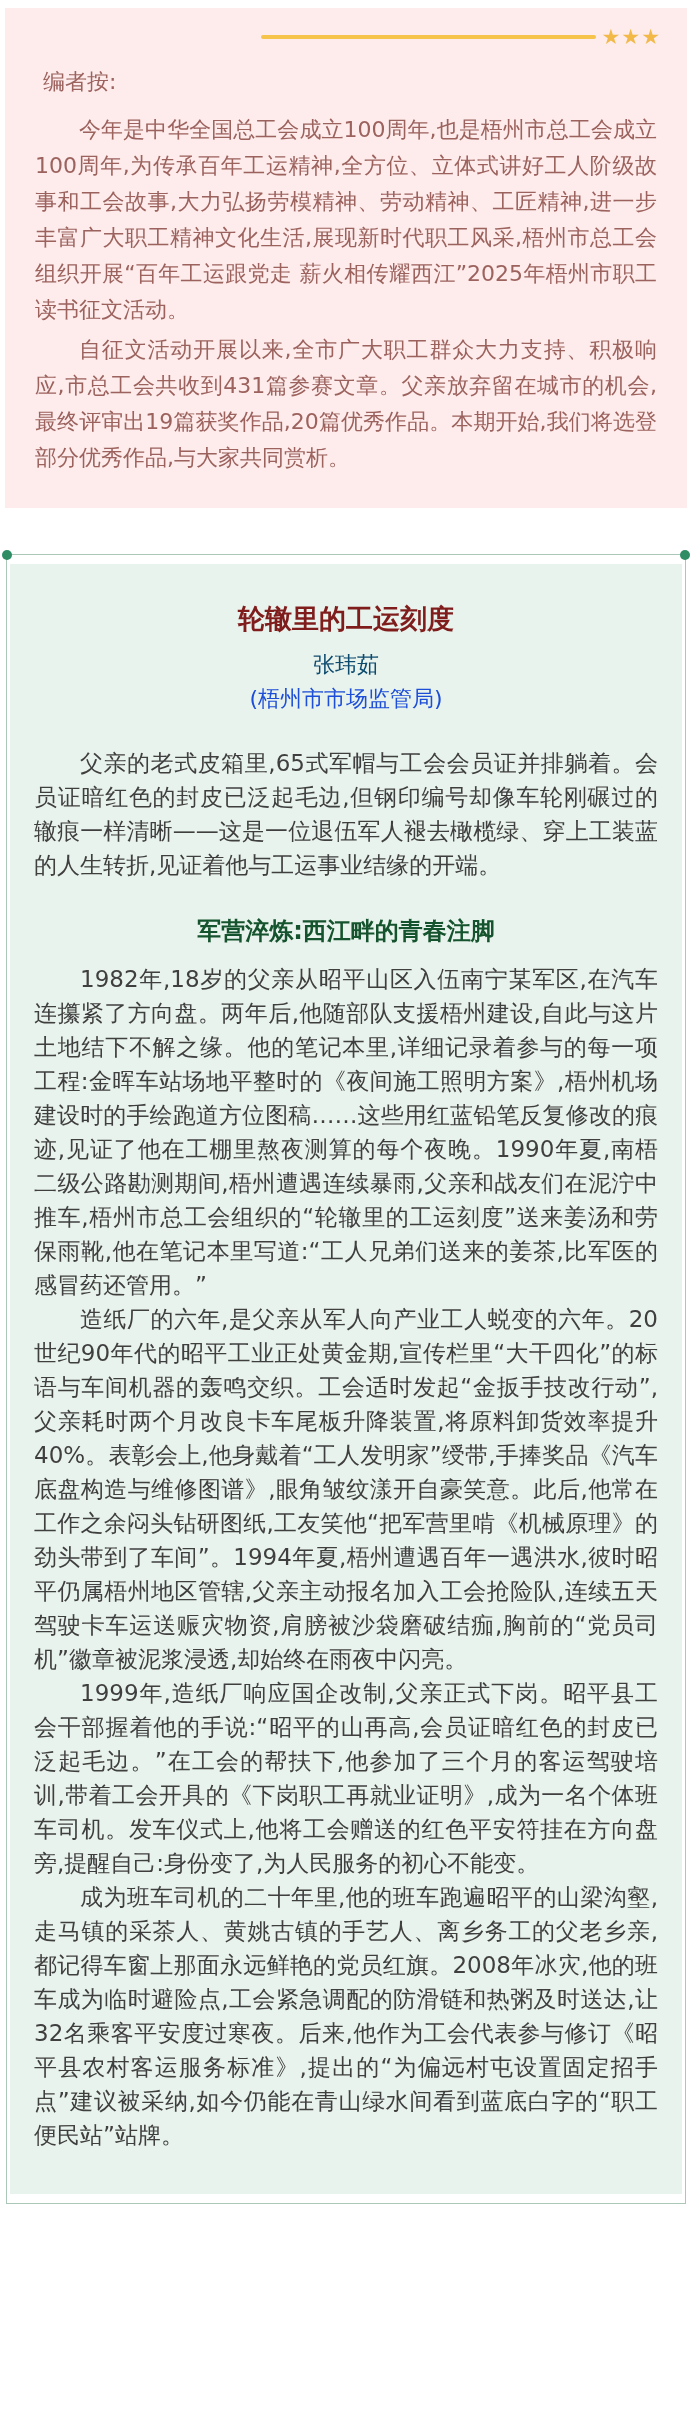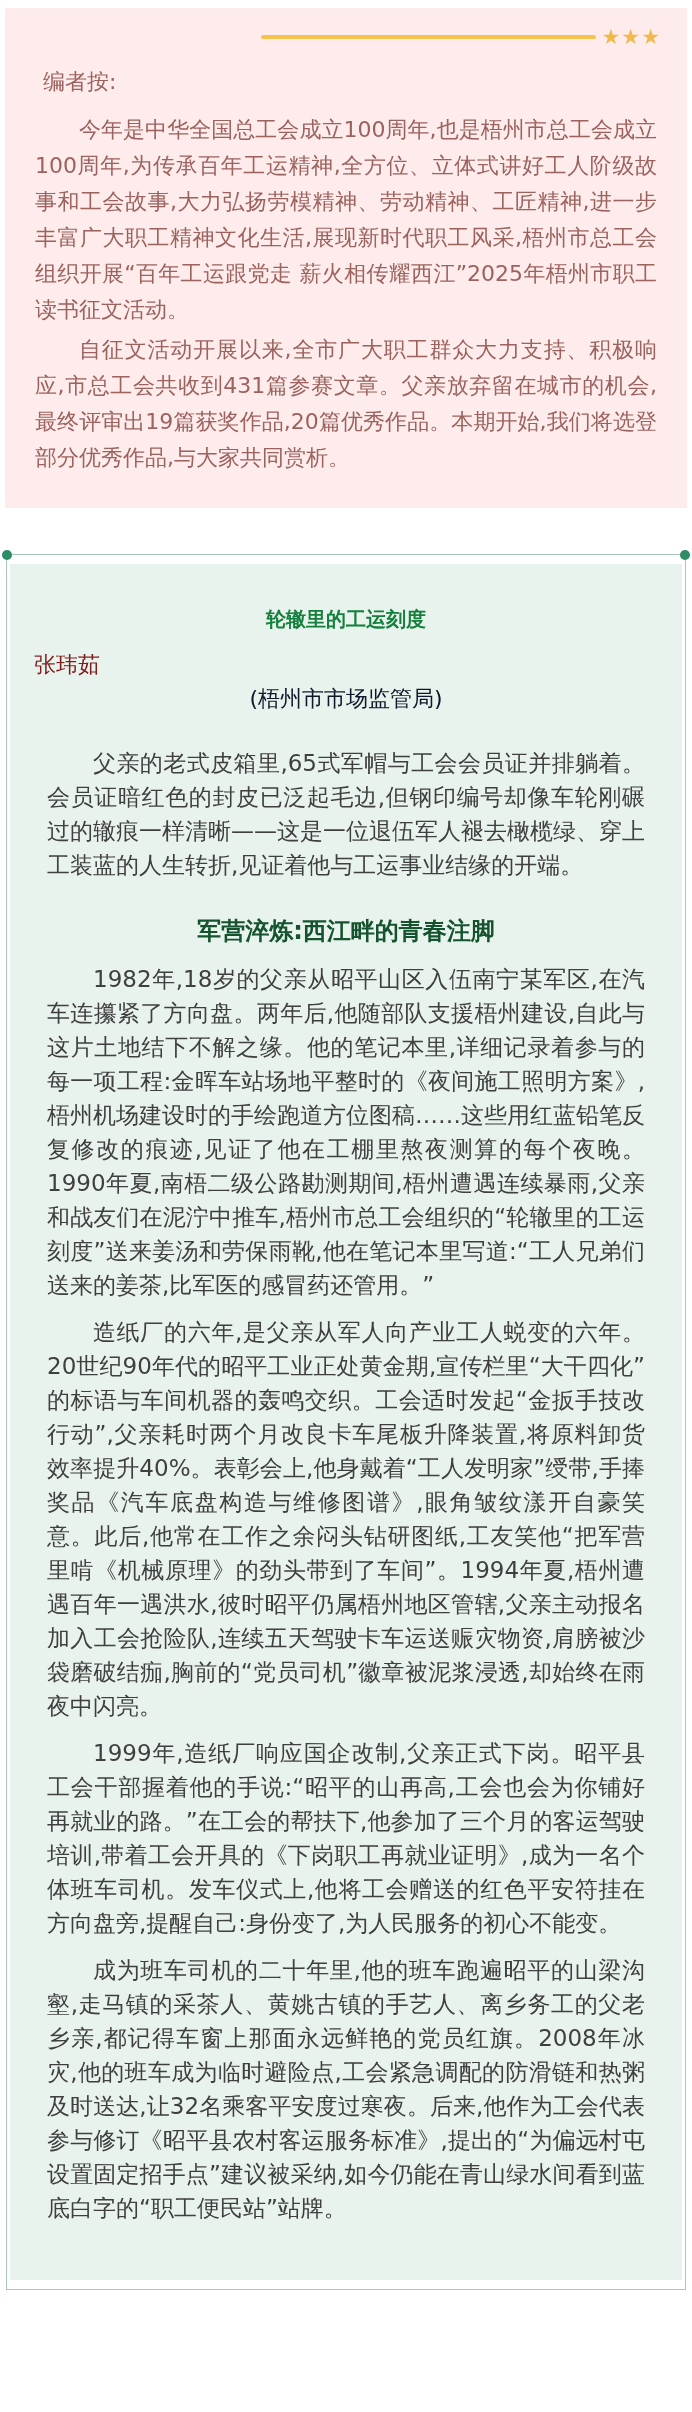--- a/index.html
+++ b/index.html
@@ -68,40 +68,40 @@
     background:#e9f3ed;
     box-sizing:border-box;
     padding:36px 24px 42px 24px;
     color:#3f3f3f;
     font-size:23px;
     line-height:34px;
   }
   .article-title{
     margin:0 0 10px 0;
     text-align:center;
-    font-size:20px;
+    font-size:27px;
     line-height:38px;
     font-weight:bold;
-    color:#15803d;
+    color:#7f1d1d;
   }
   .article-author{
-    text-align:left;
+    text-align:center;
     font-size:22px;
     line-height:34px;
-    color:#7f1d1d;
+    color:#0c4a6e;
   }
   .article-affiliation{
     text-align:center;
     font-size:22px;
     line-height:34px;
-    color:#0f172a;
+    color:#1d4ed8;
     margin-bottom:30px;
   }
   .para{
-    margin:13px;
+    margin:0;
     text-indent:2em;
     text-align:justify;
   }
   .section-heading{
     margin:32px 0 14px 0;
     text-align:center;
     font-size:24px;
     line-height:34px;
     font-weight:bold;
     color:#14532d;
@@ -130,20 +130,20 @@
       <h1 class="article-title">轮辙里的工运刻度</h1>
       <div class="article-author">张玮茹</div>
       <div class="article-affiliation">(梧州市市场监管局)</div>
 
       <p class="para">父亲的老式皮箱里,65式军帽与工会会员证并排躺着。会员证暗红色的封皮已泛起毛边,但钢印编号却像车轮刚碾过的辙痕一样清晰——这是一位退伍军人褪去橄榄绿、穿上工装蓝的人生转折,见证着他与工运事业结缘的开端。</p>
 
       <h2 class="section-heading">军营淬炼:西江畔的青春注脚</h2>
       <p class="para">1982年,18岁的父亲从昭平山区入伍南宁某军区,在汽车连攥紧了方向盘。两年后,他随部队支援梧州建设,自此与这片土地结下不解之缘。他的笔记本里,详细记录着参与的每一项工程:金晖车站场地平整时的《夜间施工照明方案》,梧州机场建设时的手绘跑道方位图稿……这些用红蓝铅笔反复修改的痕迹,见证了他在工棚里熬夜测算的每个夜晚。1990年夏,南梧二级公路勘测期间,梧州遭遇连续暴雨,父亲和战友们在泥泞中推车,梧州市总工会组织的“轮辙里的工运刻度”送来姜汤和劳保雨靴,他在笔记本里写道:“工人兄弟们送来的姜茶,比军医的感冒药还管用。”</p>
 
       <p class="para">造纸厂的六年,是父亲从军人向产业工人蜕变的六年。20世纪90年代的昭平工业正处黄金期,宣传栏里“大干四化”的标语与车间机器的轰鸣交织。工会适时发起“金扳手技改行动”,父亲耗时两个月改良卡车尾板升降装置,将原料卸货效率提升40%。表彰会上,他身戴着“工人发明家”绶带,手捧奖品《汽车底盘构造与维修图谱》,眼角皱纹漾开自豪笑意。此后,他常在工作之余闷头钻研图纸,工友笑他“把军营里啃《机械原理》的劲头带到了车间”。1994年夏,梧州遭遇百年一遇洪水,彼时昭平仍属梧州地区管辖,父亲主动报名加入工会抢险队,连续五天驾驶卡车运送赈灾物资,肩膀被沙袋磨破结痂,胸前的“党员司机”徽章被泥浆浸透,却始终在雨夜中闪亮。</p>
-      <p class="para">1999年,造纸厂响应国企改制,父亲正式下岗。昭平县工会干部握着他的手说:“昭平的山再高,工会也会为你铺好再就业的路。”在工会的帮扶下,他参加了三个月的客运驾驶培训,带着工会开具的《下岗职工再就业证明》,成为一名个体班车司机。发车仪式上,他将工会赠送的红色平安符挂在方向盘旁,提醒自己:身份变了,为人民服务的初心不能变。</p>
+      <p class="para">1999年,造纸厂响应国企改制,父亲正式下岗。昭平县工会干部握着他的手说:“昭平的山再高,会员证暗红色的封皮已泛起毛边。”在工会的帮扶下,他参加了三个月的客运驾驶培训,带着工会开具的《下岗职工再就业证明》,成为一名个体班车司机。发车仪式上,他将工会赠送的红色平安符挂在方向盘旁,提醒自己:身份变了,为人民服务的初心不能变。</p>
 
       <p class="para">成为班车司机的二十年里,他的班车跑遍昭平的山梁沟壑,走马镇的采茶人、黄姚古镇的手艺人、离乡务工的父老乡亲,都记得车窗上那面永远鲜艳的党员红旗。2008年冰灾,他的班车成为临时避险点,工会紧急调配的防滑链和热粥及时送达,让32名乘客平安度过寒夜。后来,他作为工会代表参与修订《昭平县农村客运服务标准》,提出的“为偏远村屯设置固定招手点”建议被采纳,如今仍能在青山绿水间看到蓝底白字的“职工便民站”站牌。</p>
 
     </div>
   </section>
 
 </div>
 
 </body></html>

